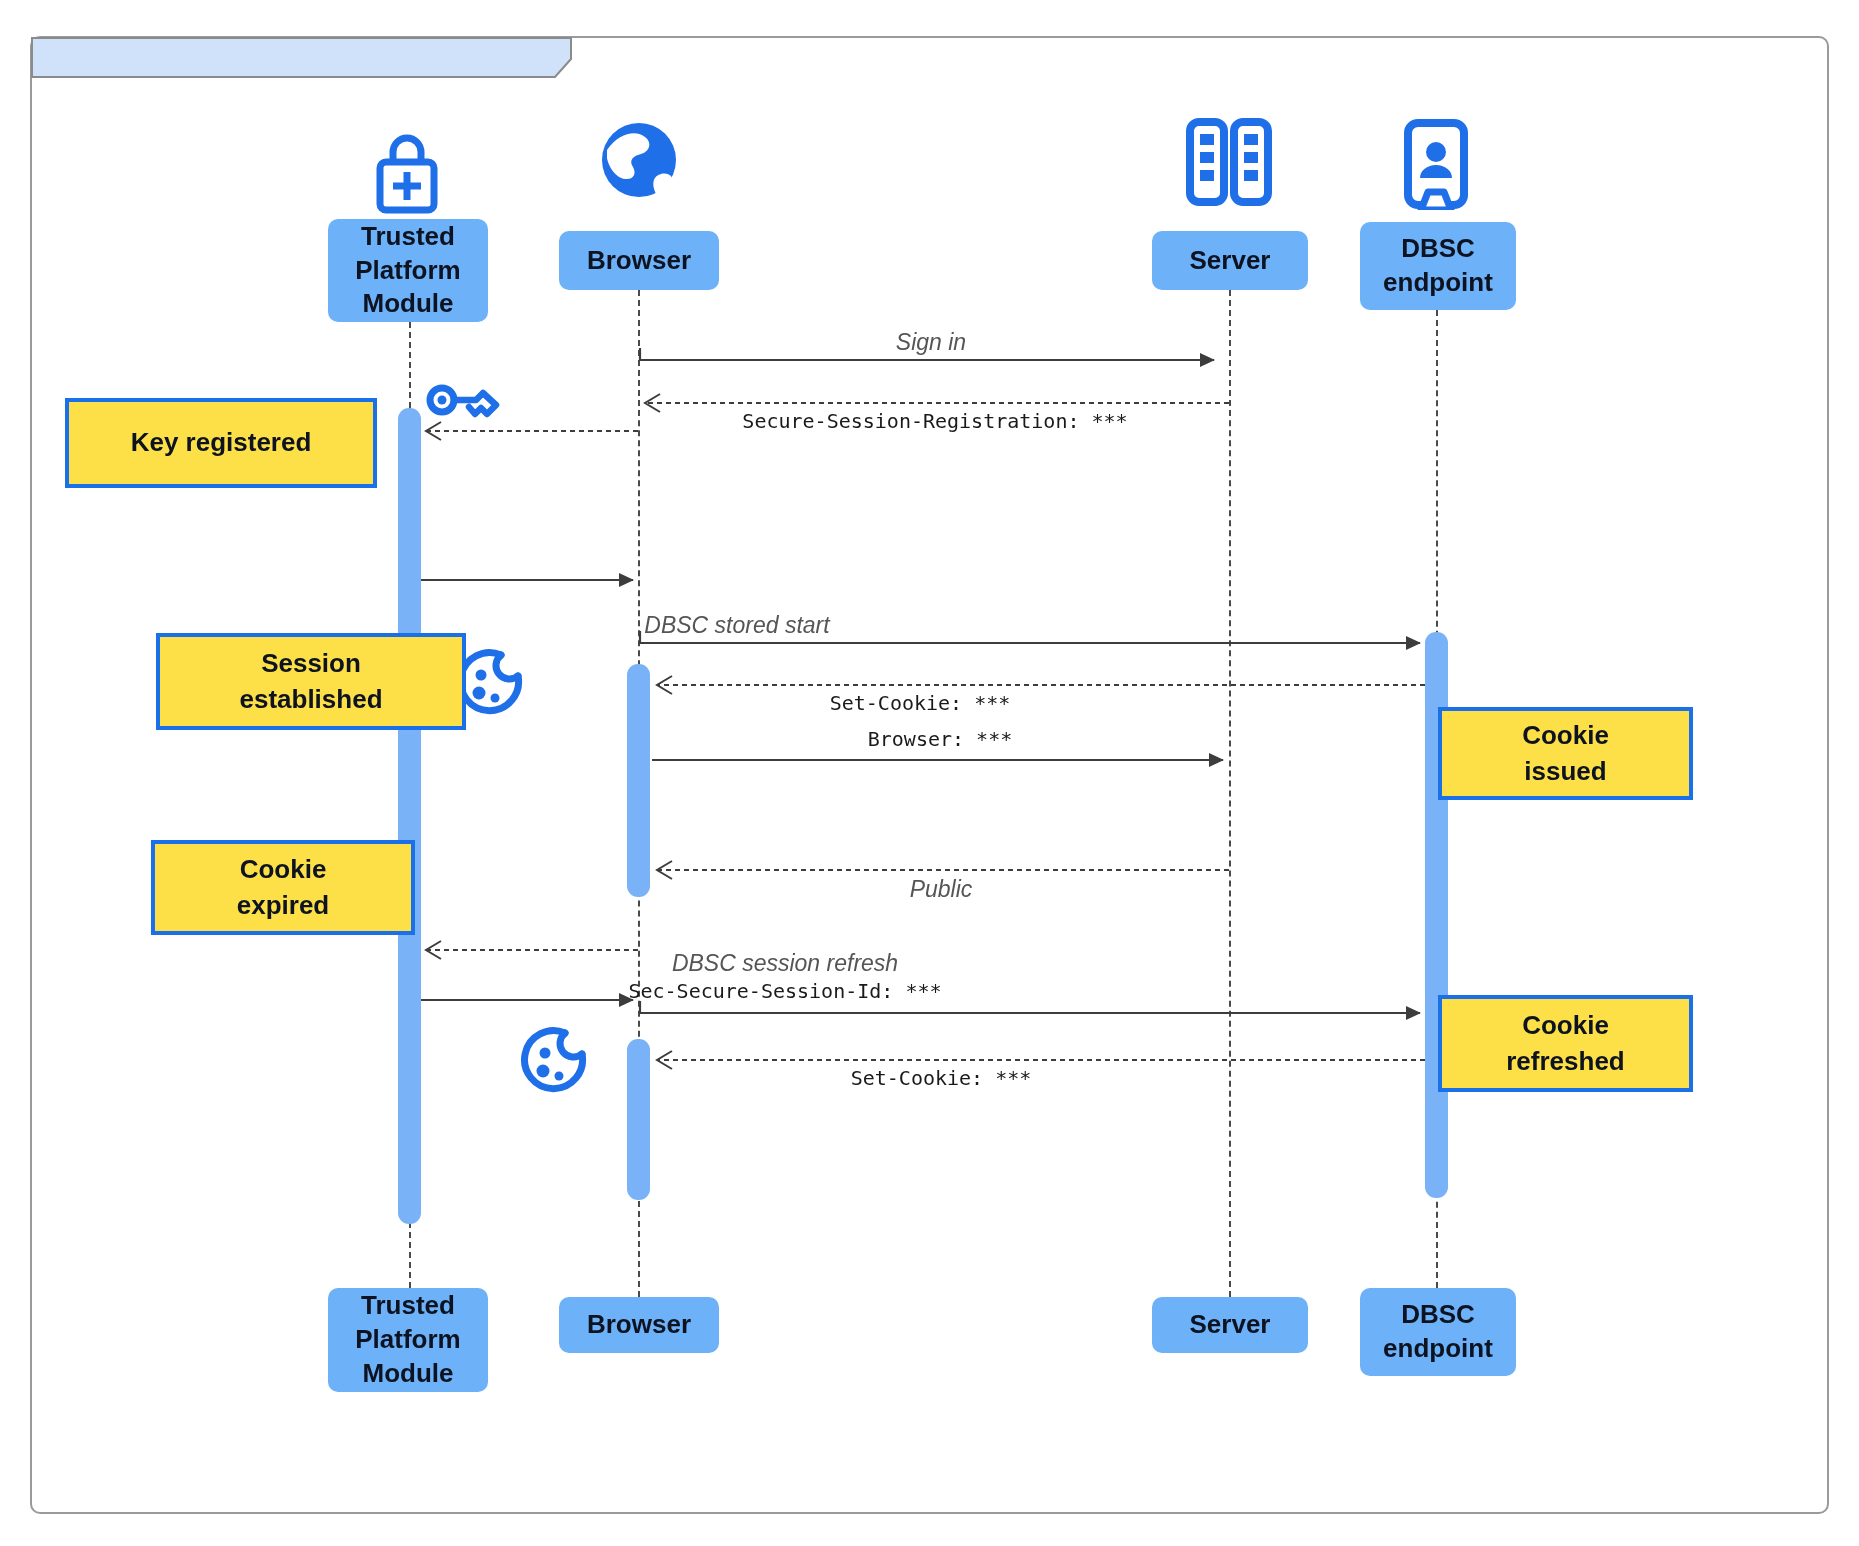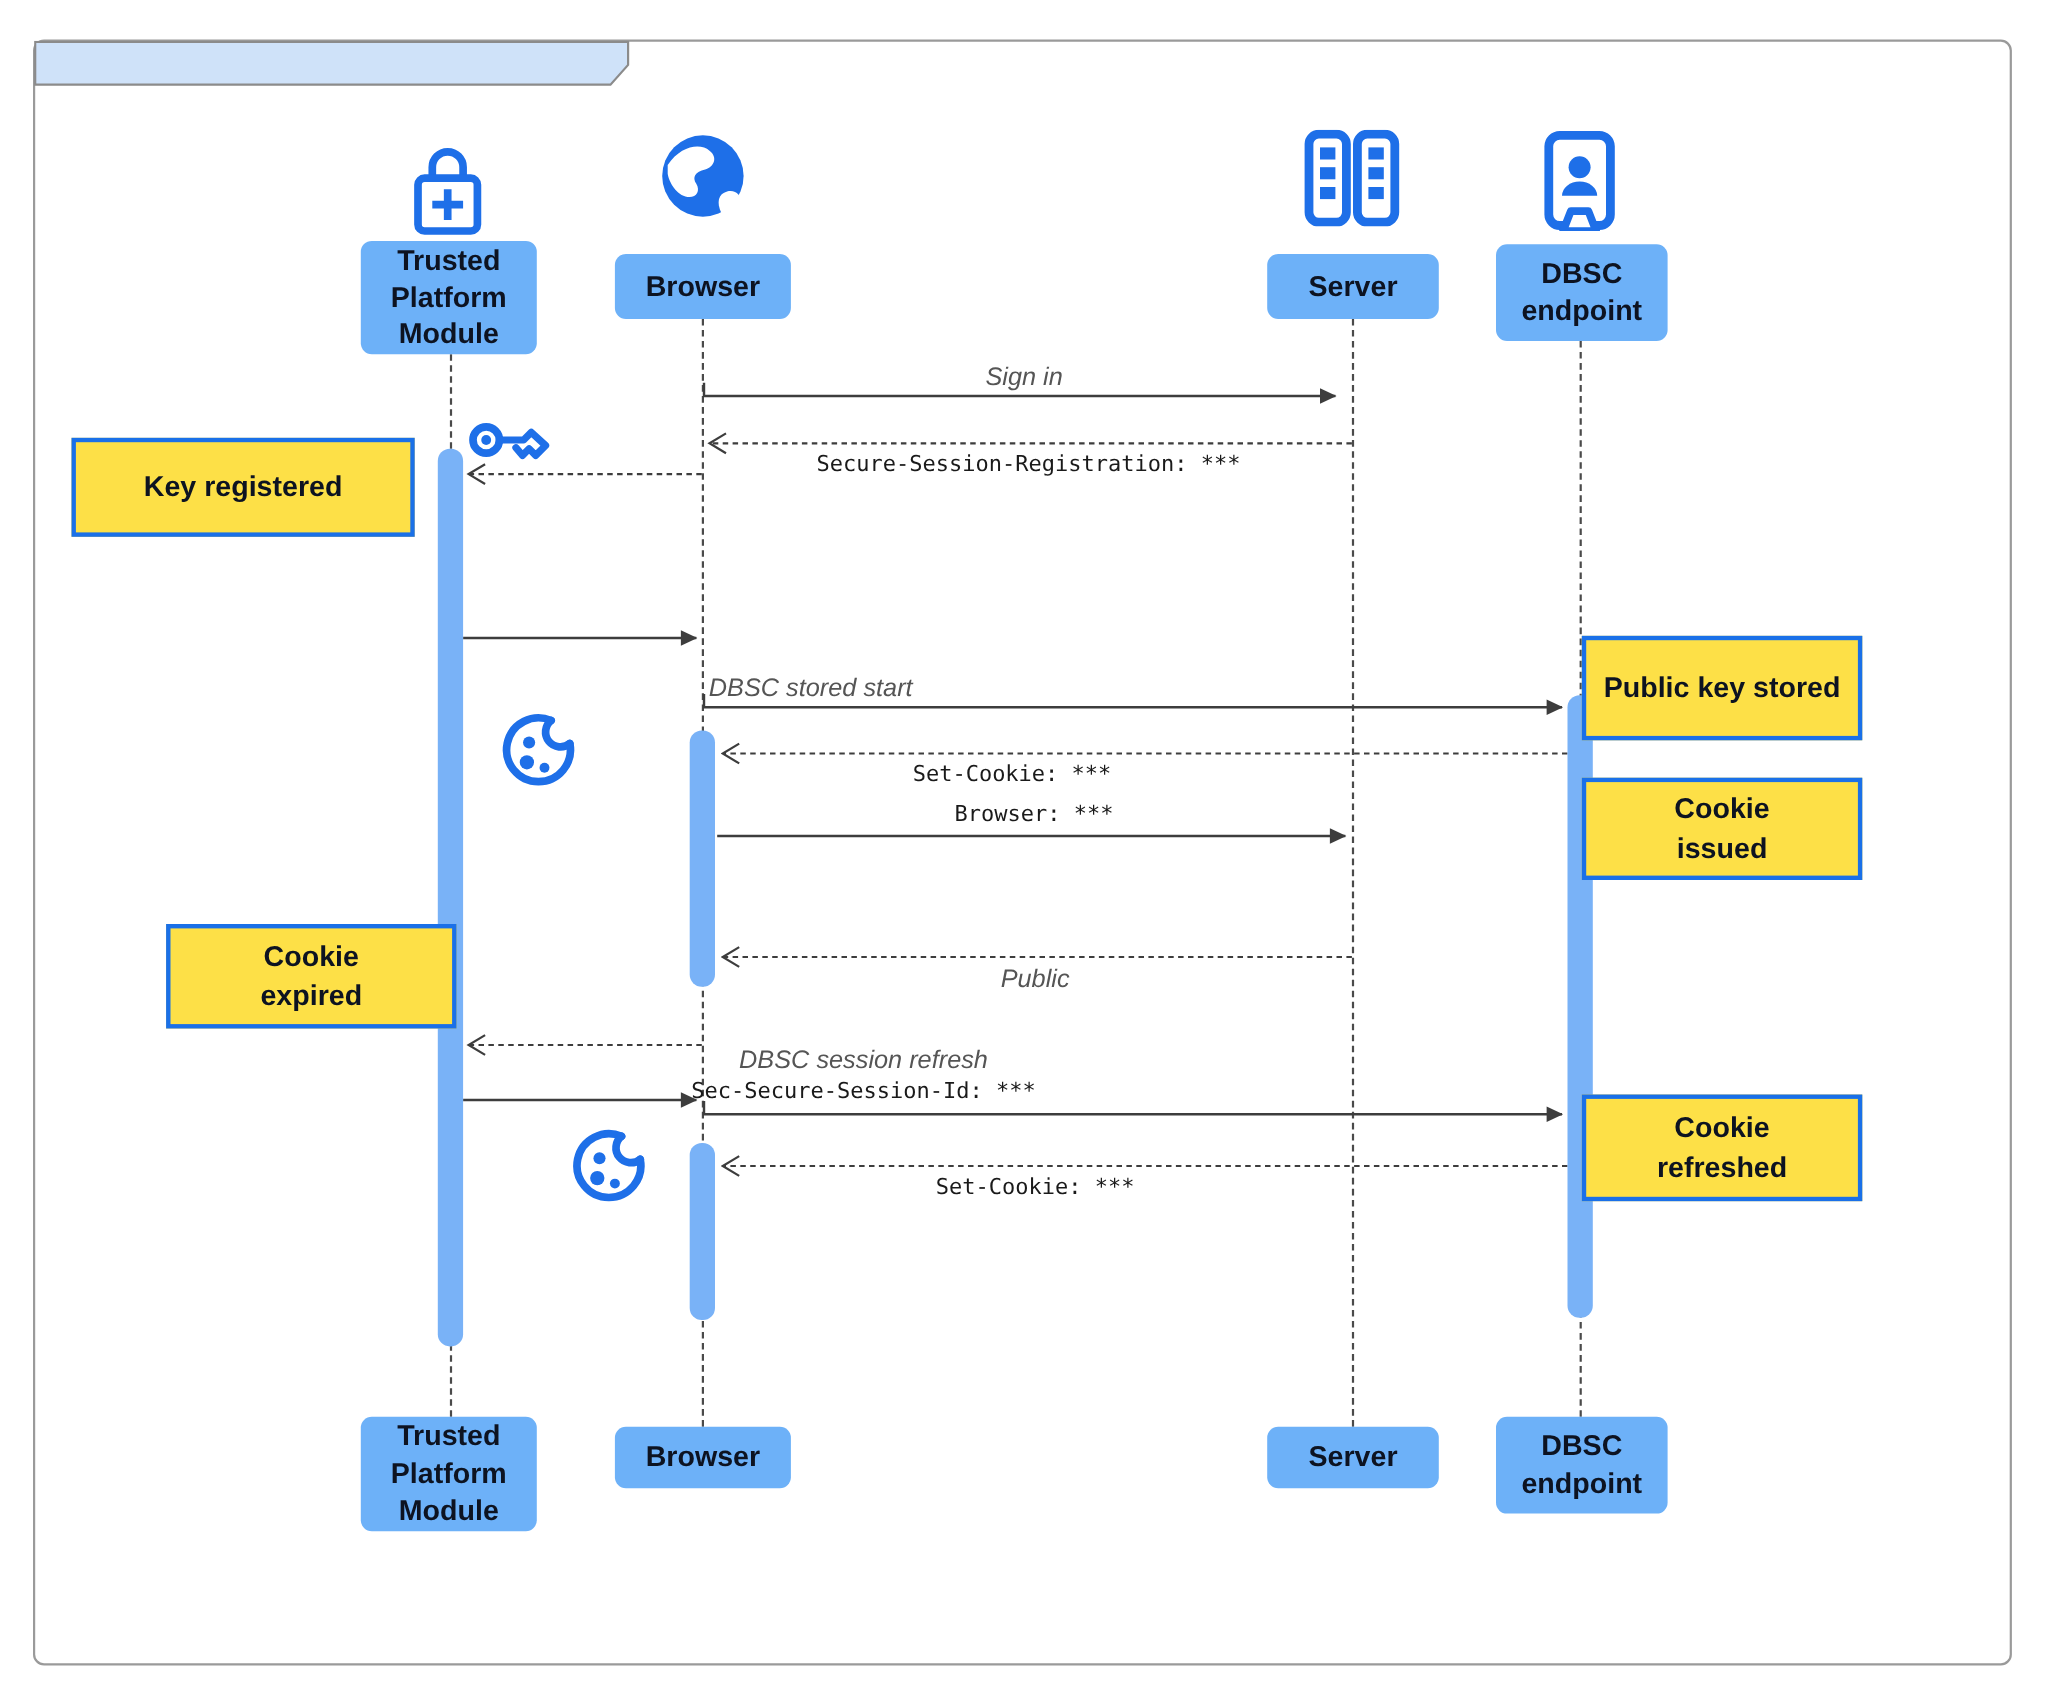--- a/index.html
+++ b/index.html
@@ -131,23 +131,24 @@
   <div class="msg-label mono" style="left:630px;top:409px;width:610px">Secure-Session-Registration: ***</div>
   <div class="msg-label gray" style="left:587px;top:612px;width:300px">DBSC stored start</div>
   <div class="msg-label mono" style="left:770px;top:691px;width:300px">Set-Cookie: ***</div>
   <div class="msg-label mono" style="left:790px;top:727px;width:300px">Browser: ***</div>
   <div class="msg-label gray" style="left:791px;top:876px;width:300px">Public</div>
   <div class="msg-label gray" style="left:585px;top:950px;width:400px">DBSC session refresh</div>
   <div class="msg-label mono" style="left:585px;top:979px;width:400px">Sec-Secure-Session-Id: ***</div>
   <div class="msg-label mono" style="left:791px;top:1066px;width:300px">Set-Cookie: ***</div>
 
   <div class="note" style="left:65px;top:398px;width:312px;height:90px">Key registered</div>
+  <div class="note" style="left:156px;top:633px;width:310px;height:97px">Session
+established</div>
   <div class="note" style="left:151px;top:840px;width:264px;height:95px">Cookie
 expired</div>
-  <div class="note" style="left:1438px;top:578px;width:255px;height:95px">Public key stored</div>
   <div class="note" style="left:1438px;top:707px;width:255px;height:93px">Cookie
 issued</div>
   <div class="note" style="left:1438px;top:995px;width:255px;height:97px">Cookie
 refreshed</div>
 
   <div class="actor-label" style="left:328px;top:1288px;width:160px;height:104px">Trusted
 Platform
 Module</div>
   <div class="actor-label" style="left:559px;top:1297px;width:160px;height:56px">Browser</div>
   <div class="actor-label" style="left:1152px;top:1297px;width:156px;height:56px">Server</div>

